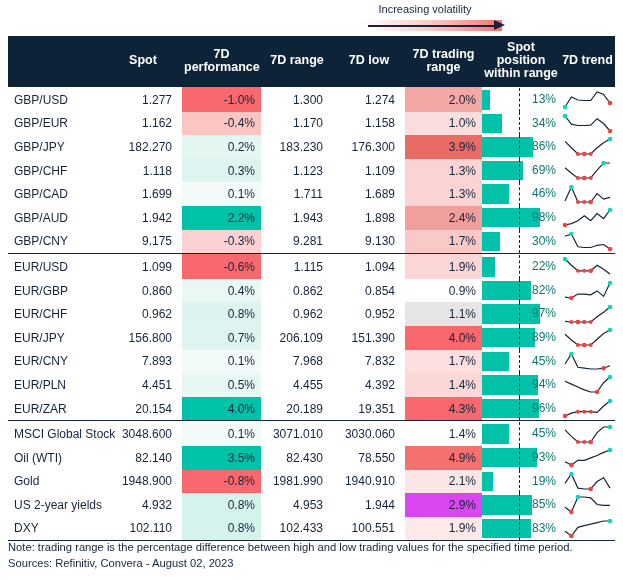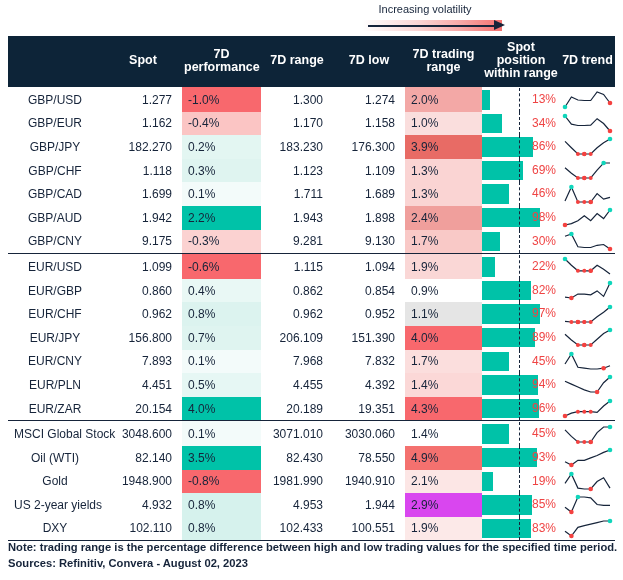--- a/index.html
+++ b/index.html
@@ -94,26 +94,26 @@
   col.c-pos   { width: 78px; }
   col.c-trend { width: 55px; }
 
   tbody td {
     font-size: 12px;
     height: 23.6px;
     padding: 0 6px;
     vertical-align: middle;
     white-space: nowrap;
   }
-  td.cell-name  { text-align: center; padding-right: 8px; }
+  td.cell-name  { text-align: left; padding-right: 8px; }
   td.cell-spot,
   td.cell-high,
   td.cell-low   { text-align: right; padding-right: 10px; }
   td.cell-perf,
-  td.cell-range { text-align: left; }
+  td.cell-range { text-align: right; }
 
   
   tbody.section-group { border-bottom: 1.6px solid #16243a; }
   tbody.section-group + tbody.section-group { border-top: 1.6px solid #16243a; }
   tbody.section-group tr:first-child td { padding-top: 1px; }
 
   
   td.cell-pos {
     padding: 0;
     position: relative;
@@ -137,36 +137,35 @@
     width: 0;
     height: 23.6px;
     border-left: 1.2px dashed #16243a;
   }
   .pos-label {
     position: absolute;
     right: 4px;
     top: 0;
     line-height: 23.6px;
     font-size: 12px;
-    color: #ef4444;
+    color: #0f766e;
   }
 
   td.cell-trend { padding: 0 2px; }
   .trend-svg { display: block; width: 100%; height: 21px; }
 
   
   #footnotes {
     position: absolute;
     left: 8px;
     top: 540px;
     width: 610px;
     font-size: 11.2px;
     line-height: 15.5px;
     color: #16243a;
-    font-weight: bold;
   }
 </style>
 </head>
 <body>
 
 <div id="volatility-legend">
   <div class="legend-label">Increasing volatility</div>
   <div class="legend-bar-wrap">
     <div class="legend-gradient"></div>
     <div class="legend-line"></div>

